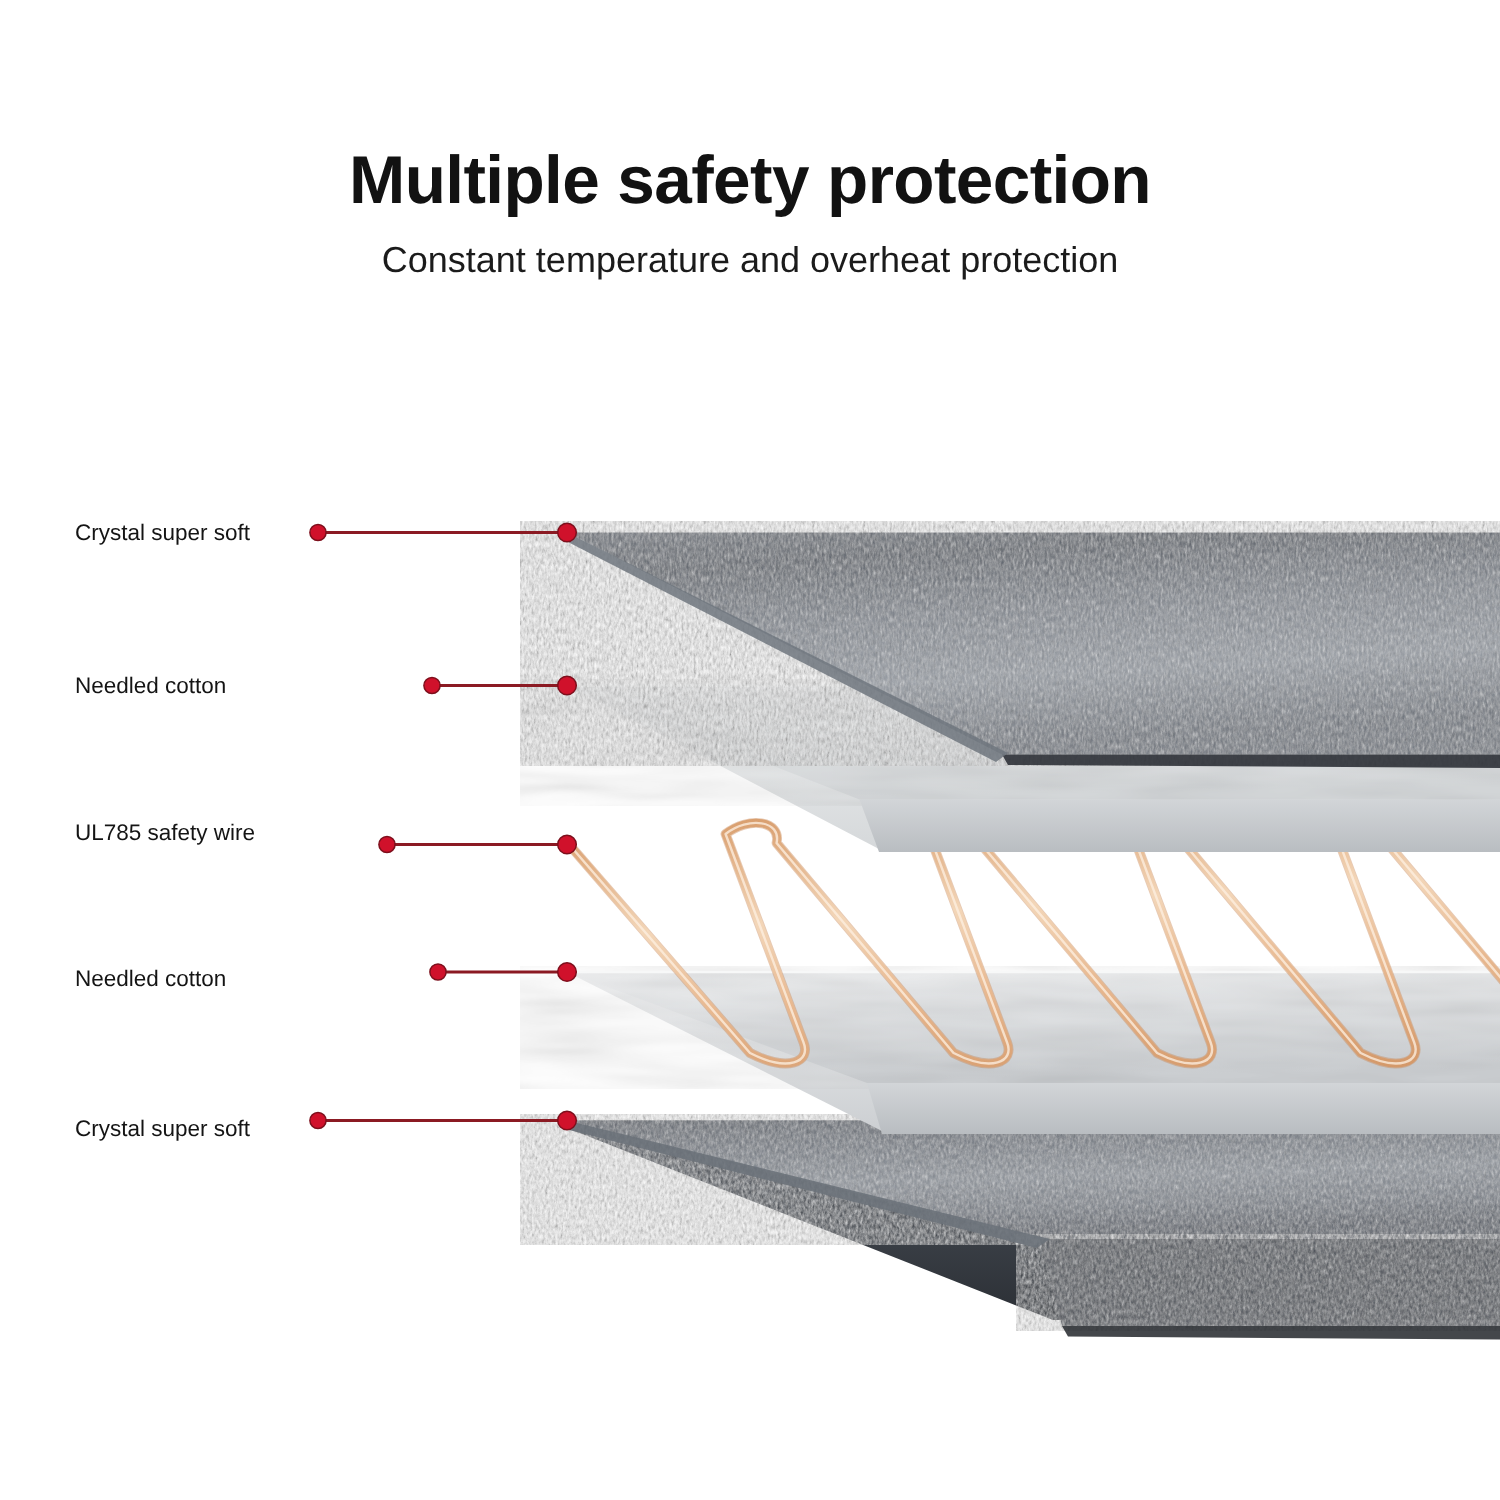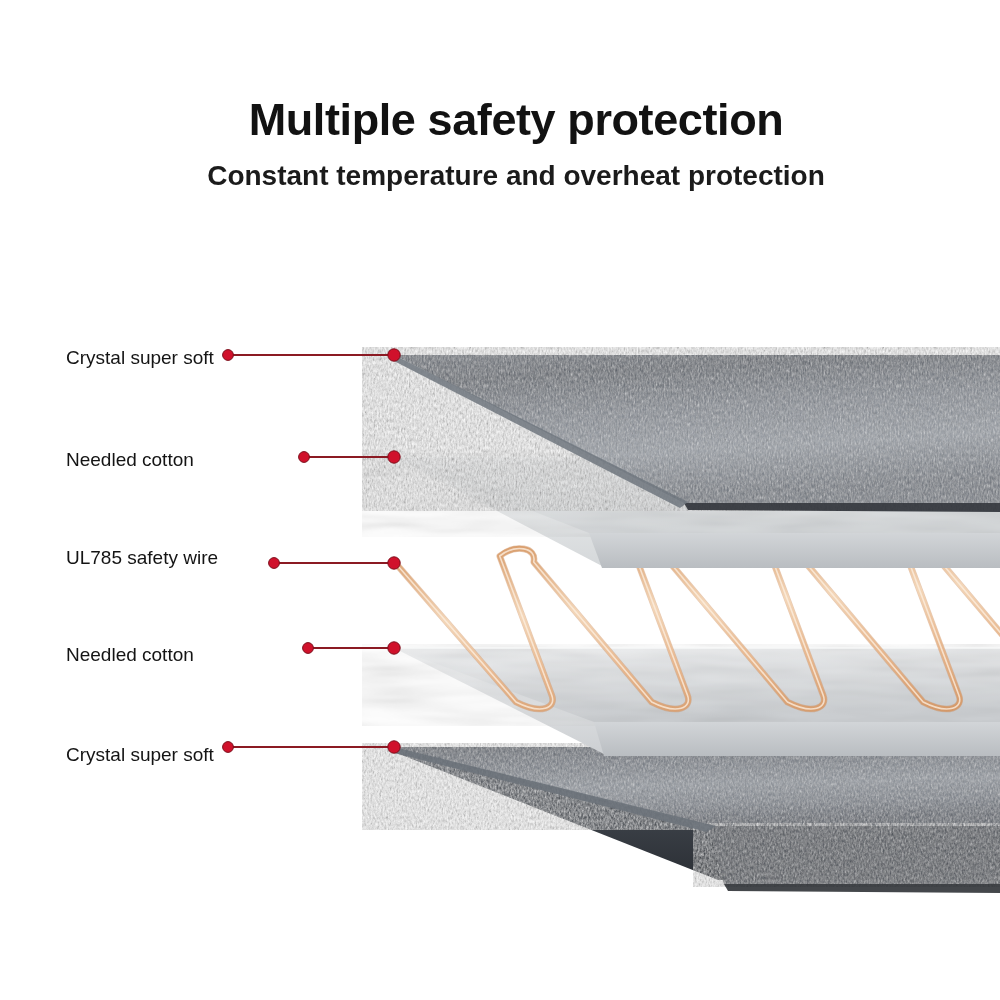--- a/index.html
+++ b/index.html
@@ -3,36 +3,36 @@
 <meta charset="utf-8">
 <style>
   html,body{margin:0;padding:0;}
   body{
     width:1000px;height:1000px;
     background:#ffffff;
     font-family:"Liberation Sans", sans-serif;
     overflow:hidden;
     position:relative;
   }
-  #stage{position:absolute;left:16px;top:0;width:800px;height:1000px;}
+  #stage{position:absolute;left:0;top:0;width:800px;height:1000px;}
   .heading-block{
     position:absolute;left:0;top:96px;width:1000px;text-align:center;
   }
   #title{
     font-size:45px;font-weight:bold;color:#121212;letter-spacing:-0.4px;
     line-height:1.05;margin:0;
   }
   #subtitle{
-    font-size:28px;font-weight:700;color:#1b1b1b;margin:18px 0 0 0;
+    font-size:24px;font-weight:400;color:#1b1b1b;margin:18px 0 0 0;
     line-height:1.1;
     text-align:center;
   }
   .label-text{
     position:absolute;
-    font-size:19px;color:#141414;font-weight:400;
+    font-size:15px;color:#141414;font-weight:400;
     white-space:nowrap;line-height:1;
   }
   svg.art{position:absolute;left:0;top:0;width:1000px;height:1000px;}
 </style>
 </head>
 <body>
 
 <div id="stage">
 
   <div class="heading-block">

